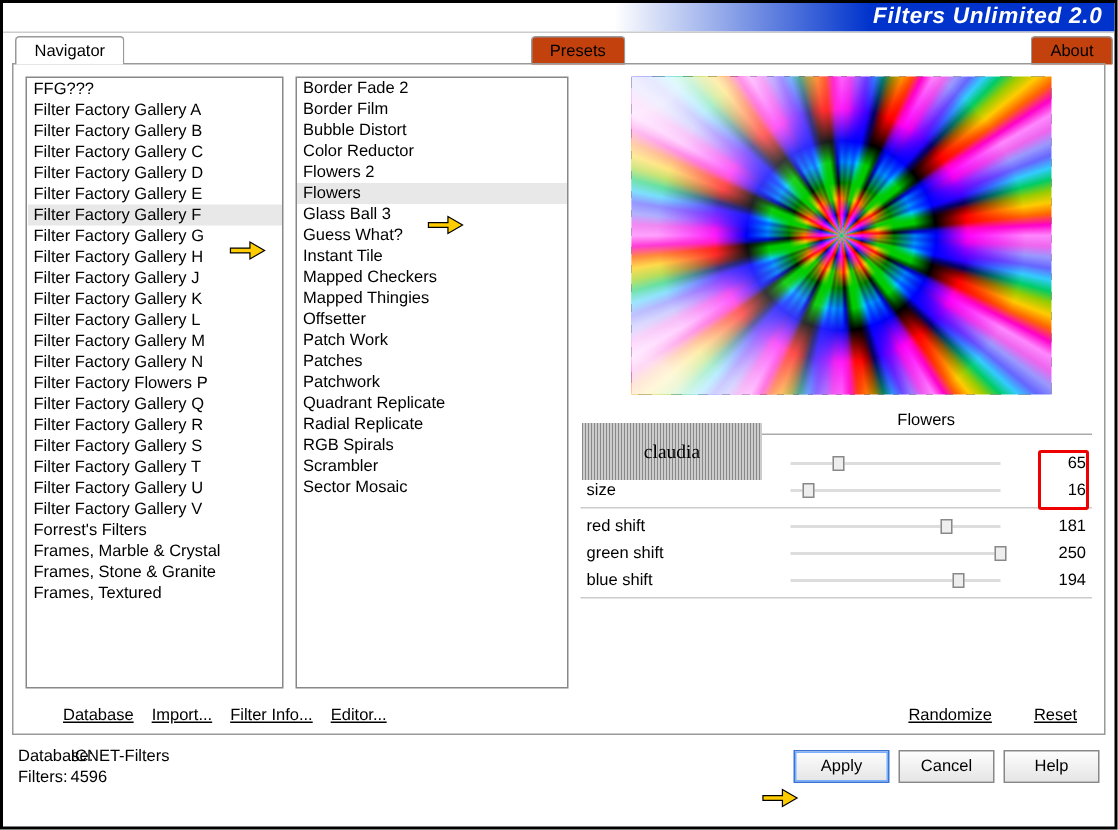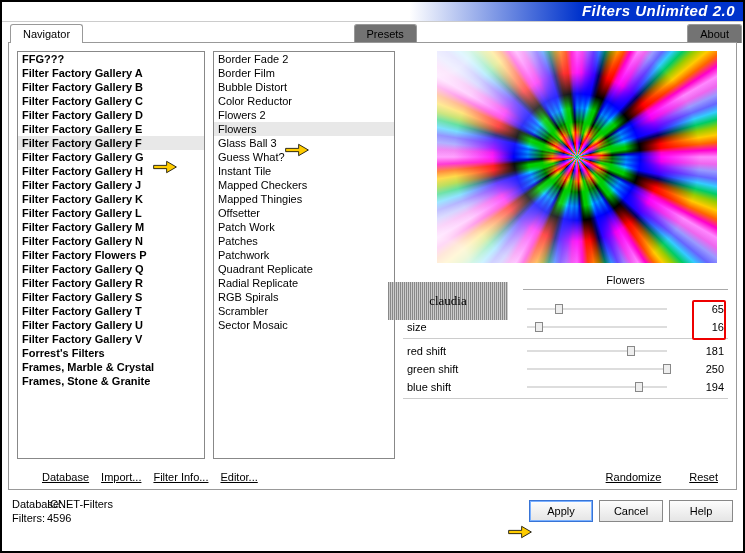--- a/index.html
+++ b/index.html
@@ -1,25 +1,25 @@
 <!DOCTYPE html>
 <html><head>
 <meta charset="utf-8">
 <style>
 * { box-sizing: border-box; margin: 0; padding: 0; }
 body { font-family: "Tahoma", "Geneva", sans-serif; font-size: 11px; background: #fff; width: 745px; height: 553px; overflow: hidden; border: 2px solid #000; position: relative; }
 .header { background: linear-gradient(90deg, #fff 0%, #fff 55%, #0033cc 78%, #0033cc 100%); height: 20px; display: flex; align-items: flex-start; justify-content: flex-end; padding-right: 8px; border-bottom: 1px solid #ccc; }
 .header-title { color: #fff; font-style: italic; font-weight: bold; font-size: 15px; letter-spacing: 0.5px; }
 .tabs { display: flex; padding-left: 8px; margin-top: 2px; justify-content: space-between; }
-.tab { padding: 3px 12px; border: 1px solid #999; border-bottom: none; background: #737373; margin-right: 1px; cursor: pointer; border-radius: 3px 3px 0 0; font-size: 11px; }
+.tab { padding: 3px 12px; border: 1px solid #999; border-bottom: none; background: #c2410c; margin-right: 1px; cursor: pointer; border-radius: 3px 3px 0 0; font-size: 11px; }
 .tab.active { background: #fff; position: relative; z-index: 2; }
 .tab-content { border: 1px solid #999; margin: 0 6px 0 6px; height: 448px; padding: 8px; display: flex; gap: 8px; position: relative; top: -1px; }
 .col { display: flex; flex-direction: column; }
 .listbox { border: 1px solid #888; background: #fff; overflow-y: auto; height: 408px; }
-.listbox.left { width: 188px; font-weight: bold; }
+.listbox.left { width: 172px; }
 .listbox.mid { width: 182px; }
 .list-item { padding: 1px 4px; white-space: nowrap; font-size: 11px; cursor: pointer; }
 .list-item.selected { background: #e8e8e8; }
 .right-col { flex: 1; display: flex; flex-direction: column; }
 .preview { width: 280px; height: 212px; margin-left: 34px; background: radial-gradient(circle at center, #fff 2%, #ff00ff 8%, #ff0 14%, #0f0 20%, #0ff 28%, #00f 36%, #f0f 48%, #fff 70%), repeating-conic-gradient(from 0deg, #000 0deg 2deg, transparent 2deg 5deg); position: relative; overflow: hidden; }
 .preview::before { content:""; position:absolute; inset:0; background: repeating-conic-gradient(from 0deg at 50% 50%, #f8f 0deg, #e6e 3deg, #99f 6deg, #66f 9deg, #3cf 12deg, #0c6 15deg, #9c0 18deg, #fc0 21deg, #f60 24deg, #f0c 27deg, #f8f 30deg); mix-blend-mode: multiply; }
 .preview::after { content:""; position:absolute; inset:0; background: radial-gradient(ellipse at top left, rgba(255,255,255,0.85) 8%, transparent 40%), radial-gradient(ellipse at bottom left, rgba(255,255,255,0.85) 8%, transparent 40%); }
 .watermark { position: absolute; left: 386px; top: 280px; width: 120px; height: 38px; background: repeating-linear-gradient(90deg, #888 0 1px, #ccc 1px 2px); display:flex; align-items:center; justify-content:center; font-family: cursive; font-size: 13px; color:#000; z-index: 5; }
 .filter-name-row { margin-top: 8px; display: flex; align-items: center; }
 .filter-name-label { flex: 1; text-align: center; font-size: 11px; padding: 3px 0; border-bottom: 1px solid #aaa; margin-left: 120px; }
@@ -79,20 +79,21 @@
         <div class="list-item">Filter Factory Flowers P</div>
         <div class="list-item">Filter Factory Gallery Q</div>
         <div class="list-item">Filter Factory Gallery R</div>
         <div class="list-item">Filter Factory Gallery S</div>
         <div class="list-item">Filter Factory Gallery T</div>
         <div class="list-item">Filter Factory Gallery U</div>
         <div class="list-item">Filter Factory Gallery V</div>
         <div class="list-item">Forrest's Filters</div>
         <div class="list-item">Frames, Marble &amp; Crystal</div>
         <div class="list-item">Frames, Stone &amp; Granite</div>
+        <div class="list-item">Frames, Textured</div>
         <div class="list-item">&nbsp;</div>
         <div class="list-item">&nbsp;</div>
         <div class="list-item">&nbsp;</div>
         <div class="list-item">&nbsp;</div>
         <div class="list-item">&nbsp;</div>
       </div>
   </div>
   <div class="col">
     <div class="listbox mid scrollbar-fake" id="filtlist">
         <div class="list-item">Border Fade 2</div>

